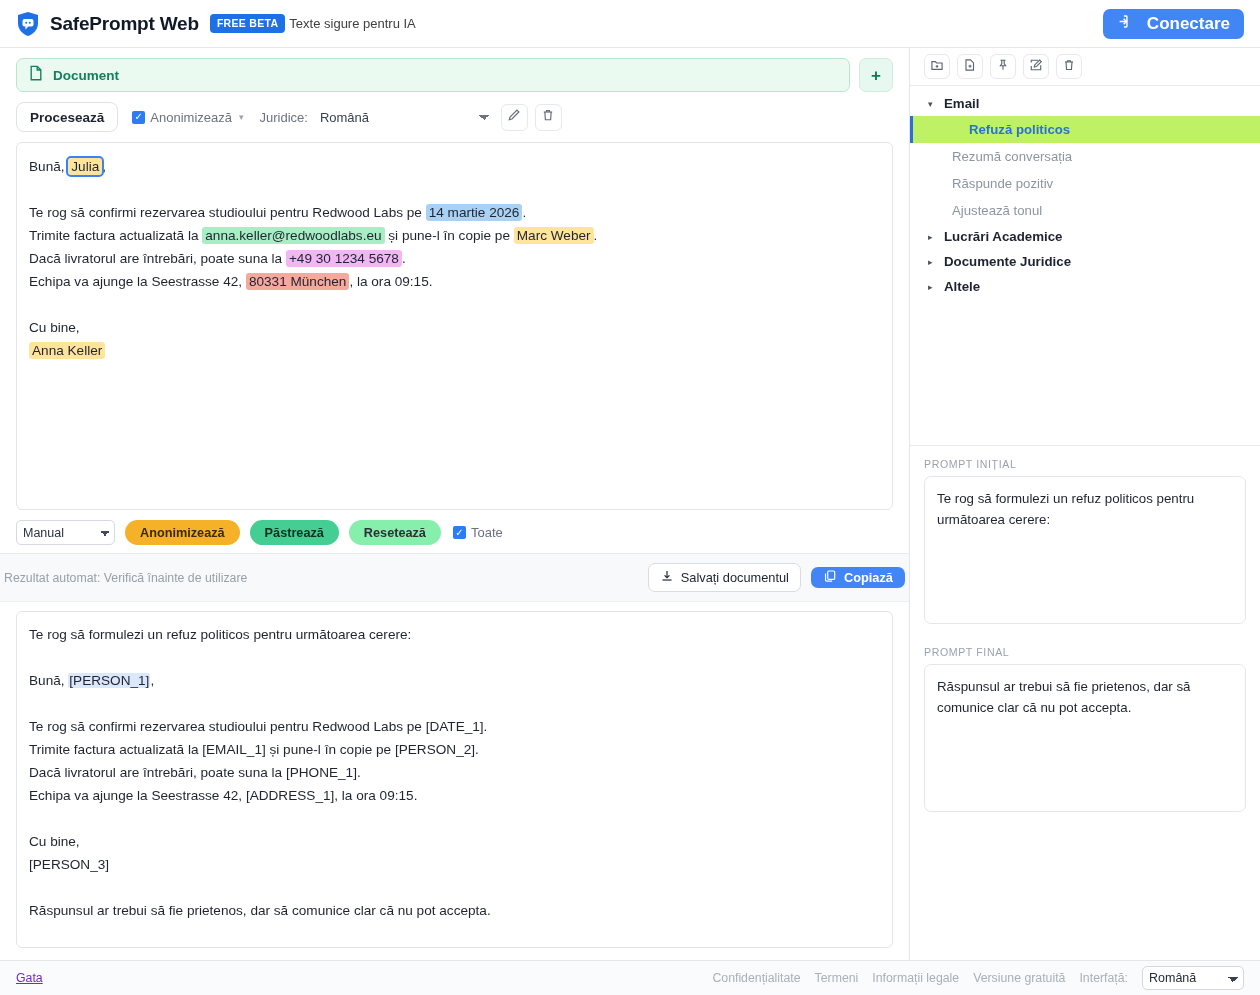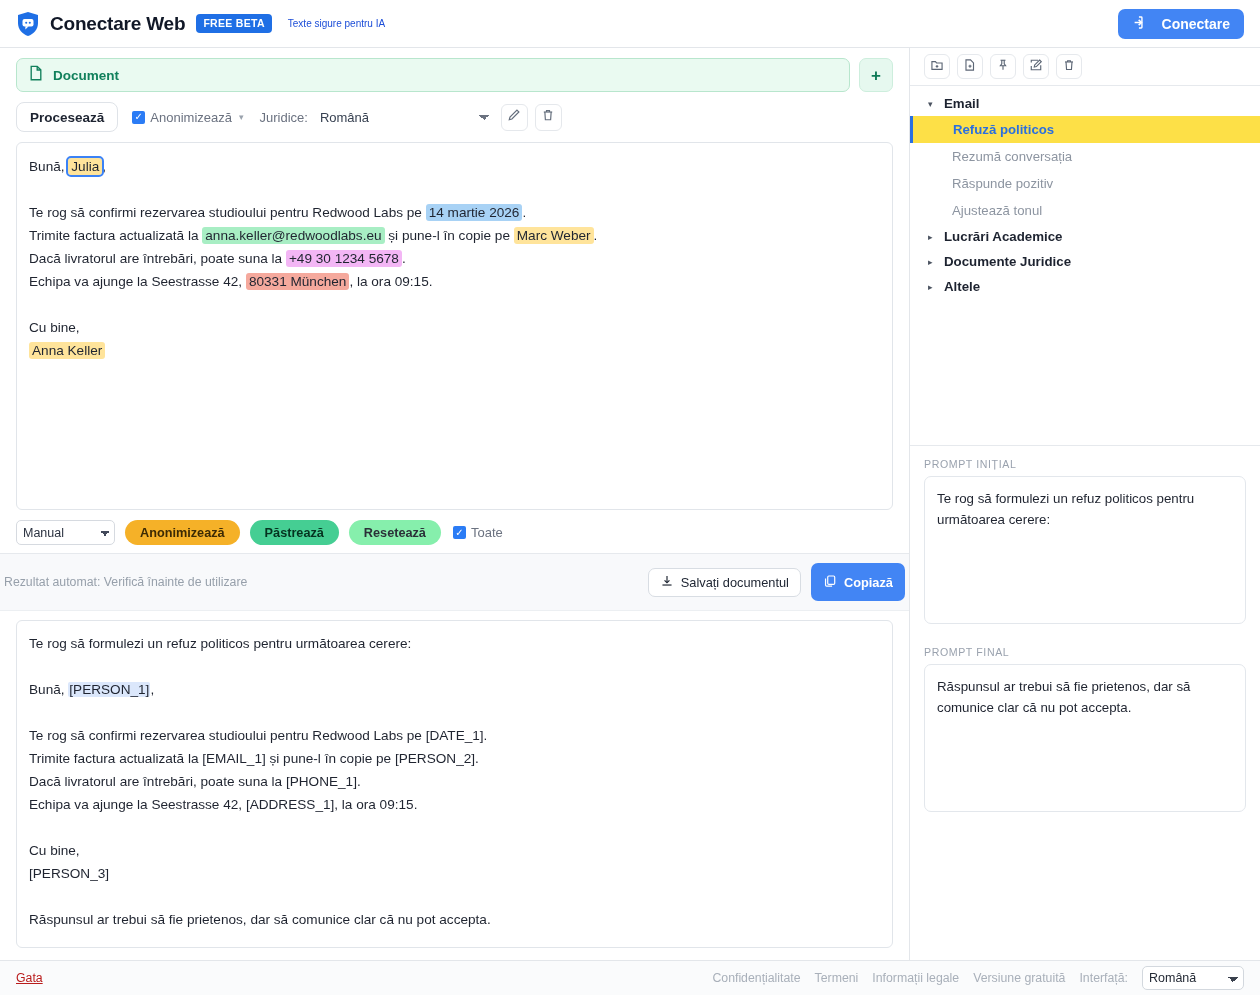--- a/index.html
+++ b/index.html
@@ -29,27 +29,27 @@
     font-size: 19px; font-weight: bold; color: #111827;
     letter-spacing: -0.2px;
   }
   .beta-badge {
     margin-left: 11px;
     background: #1f6fe5; color: #fff;
     font-size: 10.5px; font-weight: bold;
     padding: 3px 7px 4px; border-radius: 4px;
     letter-spacing: 0.3px;
   }
-  .tagline { margin-left: 16px; font-size: 10px; color: #1d4ed8; }
+  .tagline { margin-left: 4px; font-size: 13px; color: #404040; }
   .spacer { flex: 1 1 auto; }
   .btn-login {
     background: #4285f4; color: #fff;
     border: none; border-radius: 7px;
     height: 30px; padding: 0 14px 0 11px;
-    font-size: 14px; font-weight: bold;
+    font-size: 17px; font-weight: bold;
     display: flex; align-items: center; gap: 18px;
     cursor: pointer;
     font-family: "Liberation Sans", sans-serif;
   }
 
   
   .body-split { flex: 1 1 auto; display: flex; min-height: 0; }
   .left-pane {
     width: 910px; min-width: 910px;
     display: flex; flex-direction: column;
@@ -204,21 +204,21 @@
   .result-note { font-size: 12.3px; color: #97a0ab; flex: 1 1 auto; }
   .btn-save {
     background: #fff; border: 1px solid #d8dde3; border-radius: 7px;
     height: 29px; padding: 0 11px;
     font-size: 12.8px; color: #202734; font-weight: normal;
     display: flex; align-items: center; gap: 7px; cursor: pointer;
     font-family: "Liberation Sans", sans-serif;
   }
   .btn-copy {
     background: #4285f4; border: none; border-radius: 7px;
-    height: 38px; padding: 0 12px;
+    height: 21px; padding: 0 12px;
     font-size: 12.8px; color: #fff; font-weight: bold;
     display: flex; align-items: center; gap: 7px; cursor: pointer;
     font-family: "Liberation Sans", sans-serif;
   }
 
   
   .result-box {
     flex: 1 1 auto; min-height: 0;
     margin: 9px 16px 12px 16px;
     border: 1px solid #e1e5ea; border-radius: 6px;
@@ -256,23 +256,23 @@
   }
   .tree-group .gl { font-size: 13.3px; font-weight: bold; color: #1d2330; }
   .caret { font-size: 9px; color: #4b5360; width: 8px; display: inline-block; }
   .tree-item {
     padding: 6px 14px 6px 39px;
     font-size: 13.2px; color: #8d95a1;
     cursor: pointer;
     border-left: 3px solid transparent;
   }
   .tree-item.active {
-    background: #fde047; color: #2a6fe0; font-weight: bold;
+    background: #bef264; color: #2a6fe0; font-weight: bold;
     border-left: 3px solid #2a6fe0;
-    padding-left: 40px;
+    padding-left: 56px;
   }
 
   
   .prompt-zone { flex: 1 1 auto; min-height: 0; padding: 12px 14px 0 14px; }
   .prompt-label {
     font-size: 10.6px; font-weight: normal; color: #9aa2ae;
     letter-spacing: 0.6px; margin-bottom: 6px;
   }
   .prompt-box {
     width: 100%; height: 148px;
@@ -286,21 +286,21 @@
   .prompt-gap { height: 18px; }
 
   
   .footer {
     height: 35px; min-height: 35px;
     border-top: 1px solid #e3e6ea;
     background: #fafbfc;
     display: flex; align-items: center;
     padding: 0 16px; gap: 14px;
   }
-  .status-ready { font-size: 12.3px; color: #b91c1c; text-decoration: underline; }
+  .status-ready { font-size: 12.3px; color: #6d28d9; text-decoration: underline; }
   .foot-link { font-size: 12.3px; color: #a9b0ba; cursor: pointer; }
   .foot-label { font-size: 12.3px; color: #a9b0ba; }
   .ui-select {
     height: 24px; width: 102px;
     border: 1px solid #d3d8de; border-radius: 5px;
     background: #fff; font-size: 12.5px; color: #252b36;
     font-family: "Liberation Sans", sans-serif; cursor: pointer;
     -webkit-appearance: none; appearance: none; padding: 0 6px;
     background-image:
       linear-gradient(45deg, transparent 50%, #3a414e 50%),
@@ -318,21 +318,21 @@
   <div class="appbar">
     <span class="logo-shield">
       <svg width="24" height="26" viewBox="0 0 24 26">
         <path d="M12 1 L22 4 V12 C22 18.5 17.6 23.2 12 25 C6.4 23.2 2 18.5 2 12 V4 Z" fill="#1f6fe5"></path>
         <rect x="6.5" y="8" width="11" height="7.4" rx="2" fill="#fff"></rect>
         <path d="M9.4 15.2 L9.4 18.4 L12.6 15.2 Z" fill="#fff"></path>
         <circle cx="10.2" cy="11.7" r="1.05" fill="#1f6fe5"></circle>
         <circle cx="13.8" cy="11.7" r="1.05" fill="#1f6fe5"></circle>
       </svg>
     </span>
-    <span class="app-title">Conectare Web</span>
+    <span class="app-title">SafePrompt Web</span>
     <span class="beta-badge">FREE BETA</span>
     <span class="tagline">Texte sigure pentru IA</span>
     <span class="spacer"></span>
     <button class="btn-login">
       <span>
         <svg width="15" height="15" viewBox="0 0 16 16" fill="none" stroke="#fff" stroke-width="1.6">
           <path d="M6 8h7"></path>
             <path d="M10.3 5.2 13.3 8l-3 2.8"></path>
           <path d="M10.6 2.2H13a.8.8 0 0 1 .8.8v10a.8.8 0 0 1-.8.8h-2.4" stroke-width="1.5"></path>
         </svg>

